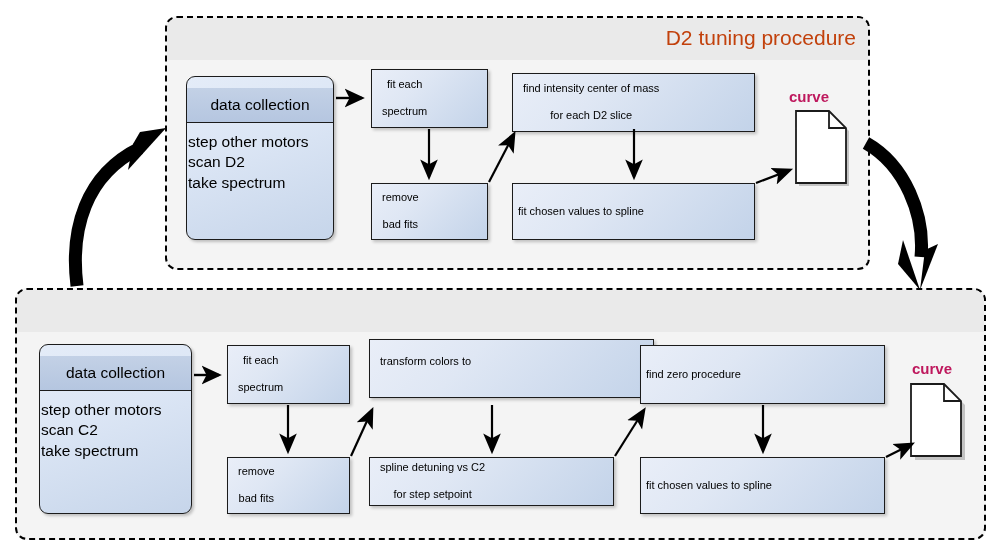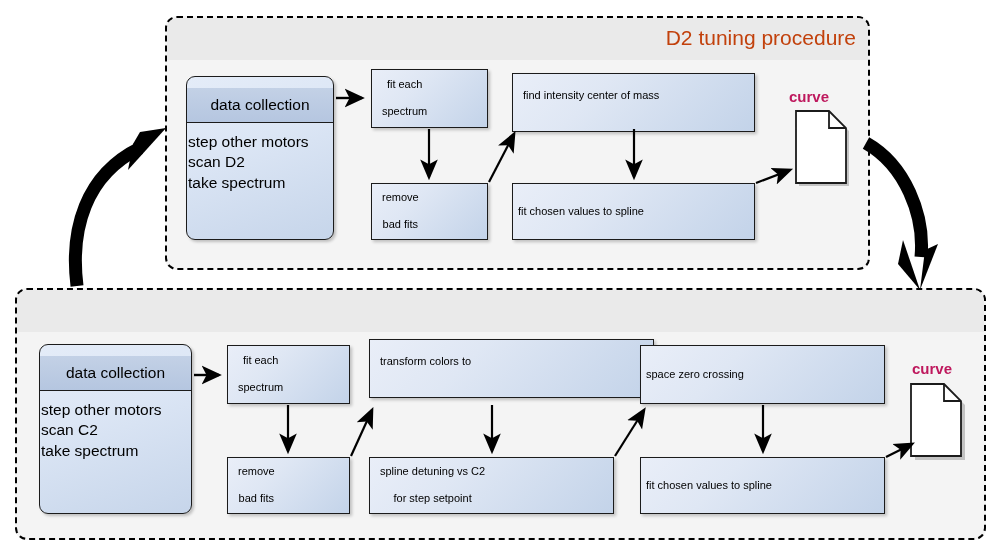--- a/index.html
+++ b/index.html
@@ -132,20 +132,21 @@
   <div class="proc-box" style="left:371px; top:183px; width:117px; height:57px;">
     <span>
       <span>remove</span><br>
       <span>bad fits</span>
     </span>
   </div>
 
   <div class="proc-box" style="left:512px; top:73px; width:243px; height:59px;">
     <span>
       <span>find intensity center of mass</span><br>
+      <span>for each D2 slice</span>
     </span>
   </div>
 
   <div class="proc-box" style="left:512px; top:183px; width:243px; height:57px;">
     <span>fit chosen values to spline</span>
   </div>
 
   <div class="doc-label" style="left:789px; top:88px;">curve</div>
   <svg class="doc-icon" style="left:793px; top:108px;" width="56" height="78" viewBox="0 0 56 78">
     <path d="M3 50 L3 3 L36 3 L53 20 L53 75 L3 75 Z" transform="translate(3,3)" fill="rgba(0,0,0,0.20)" stroke="none"></path>
@@ -179,29 +180,29 @@
       <span>bad fits</span>
     </span>
   </div>
 
   <div class="proc-box" style="left:369px; top:339px; width:285px; height:59px;">
     <span>
       <span>transform colors to</span><br>
     </span>
   </div>
 
-  <div class="proc-box" style="left:369px; top:457px; width:245px; height:57px;">
+  <div class="proc-box" style="left:369px; top:457px; width:245px; height:49px;">
     <span>
       <span>spline detuning vs C2</span><br>
       <span>for step setpoint</span>
     </span>
   </div>
 
   <div class="proc-box" style="left:640px; top:345px; width:245px; height:59px;">
-    <span>space zero crossing</span>
+    <span>find zero procedure</span>
   </div>
 
   <div class="proc-box" style="left:640px; top:457px; width:245px; height:57px;">
     <span>fit chosen values to spline</span>
   </div>
 
   <div class="doc-label" style="left:912px; top:360px;">curve</div>
   <svg class="doc-icon" style="left:908px; top:381px;" width="60" height="82" viewBox="0 0 60 82">
     <path d="M3 3 L36 3 L53 20 L53 75 L3 75 Z" transform="translate(4,4)" fill="rgba(0,0,0,0.20)" stroke="none"></path>
     <path d="M3 3 L36 3 L53 20 L53 75 L3 75 Z" fill="#ffffff" stroke="#1b1b1b" stroke-width="1.8" stroke-linejoin="miter"></path>

